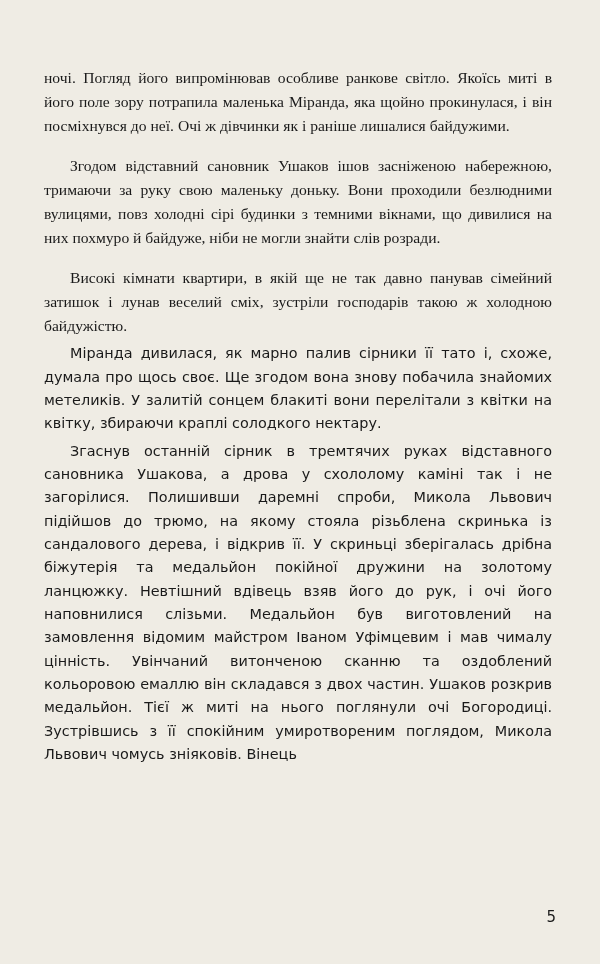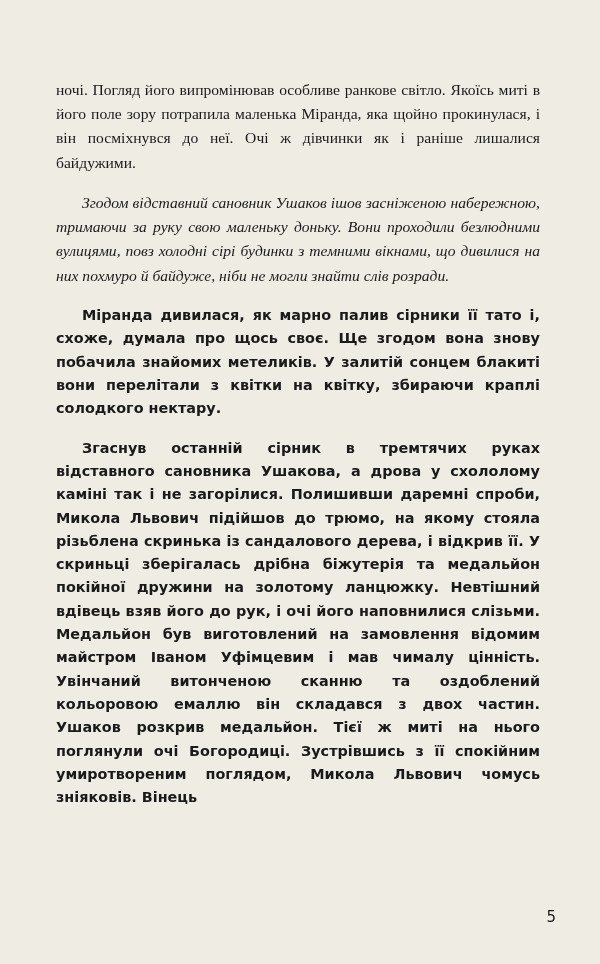--- a/index.html
+++ b/index.html
@@ -23,52 +23,51 @@
     background: #efece4;
   }
   .text-body {
     font-size: 15.6px;
     line-height: 1.555;
     text-align: justify;
     text-justify: inter-word;
     hyphens: manual;
   }
   .para {
-    margin: 16px;
+    margin: 4px;
     text-indent: 26px;
   }
   .para.no-indent {
     text-indent: 0;
   }
   .para.gap-before {
     margin-top: 15px;
-    font-style: italic;
   }
   .serif-block {
     font-family: "Liberation Serif", serif;
   }
   .sans-block {
     font-family: "DejaVu Sans", sans-serif;
     font-size: 14.4px;
     line-height: 1.62;
-    font-weight: bold;
   }
   .page-number {
     position: absolute;
     right: 44px;
     bottom: 38px;
     font-family: "DejaVu Sans", sans-serif;
     font-size: 15px;
     color: #1a1a1a;
   }
 </style>
 </head>
 <body>
 
 <div class="page">
   <div class="text-body">
     <p class="para no-indent serif-block">ночі. Погляд його випромінював особливе ранкове світло. Якоїсь миті в його поле зору потрапила маленька Міранда, яка щойно прокинулася, і він посміхнувся до неї. Очі ж дівчинки як і раніше лишалися байдужими.</p>
     <p class="para gap-before serif-block">Згодом відставний сановник Ушаков ішов засніженою набережною, тримаючи за руку свою маленьку доньку. Вони проходили безлюдними вулицями, повз холодні сірі будинки з темними вікнами, що дивилися на них похмуро й байдуже, ніби не могли знайти слів розради.</p>
+    <p class="para gap-before serif-block">Високі кімнати квартири, в якій ще не так давно панував сімейний затишок і лунав веселий сміх, зустріли господарів такою ж холодною байдужістю.</p>
     <p class="para sans-block">Міранда дивилася, як марно палив сірники її тато і, схоже, думала про щось своє. Ще згодом вона знову побачила знайомих метеликів. У залитій сонцем блакиті вони перелітали з квітки на квітку, збираючи краплі солодкого нектару.</p>
     <p class="para sans-block">Згаснув останній сірник в тремтячих руках відставного сановника Ушакова, а дрова у схололому каміні так і не загорілися. Полишивши даремні спроби, Микола Львович підійшов до трюмо, на якому стояла різьблена скринька із сандалового дерева, і відкрив її. У скриньці зберігалась дрібна біжутерія та медальйон покійної дружини на золотому ланцюжку. Невтішний вдівець взяв його до рук, і очі його наповнилися слізьми. Медальйон був виготовлений на замовлення відомим майстром Іваном Уфімцевим і мав чималу цінність. Увінчаний витонченою сканню та оздоблений кольоровою емаллю він складався з двох частин. Ушаков розкрив медальйон. Тієї ж миті на нього поглянули очі Богородиці. Зустрівшись з її спокійним умиротвореним поглядом, Микола Львович чомусь зніяковів. Вінець</p>
   </div>
   <div class="page-number">5</div>
 </div>
 
 </body></html>

